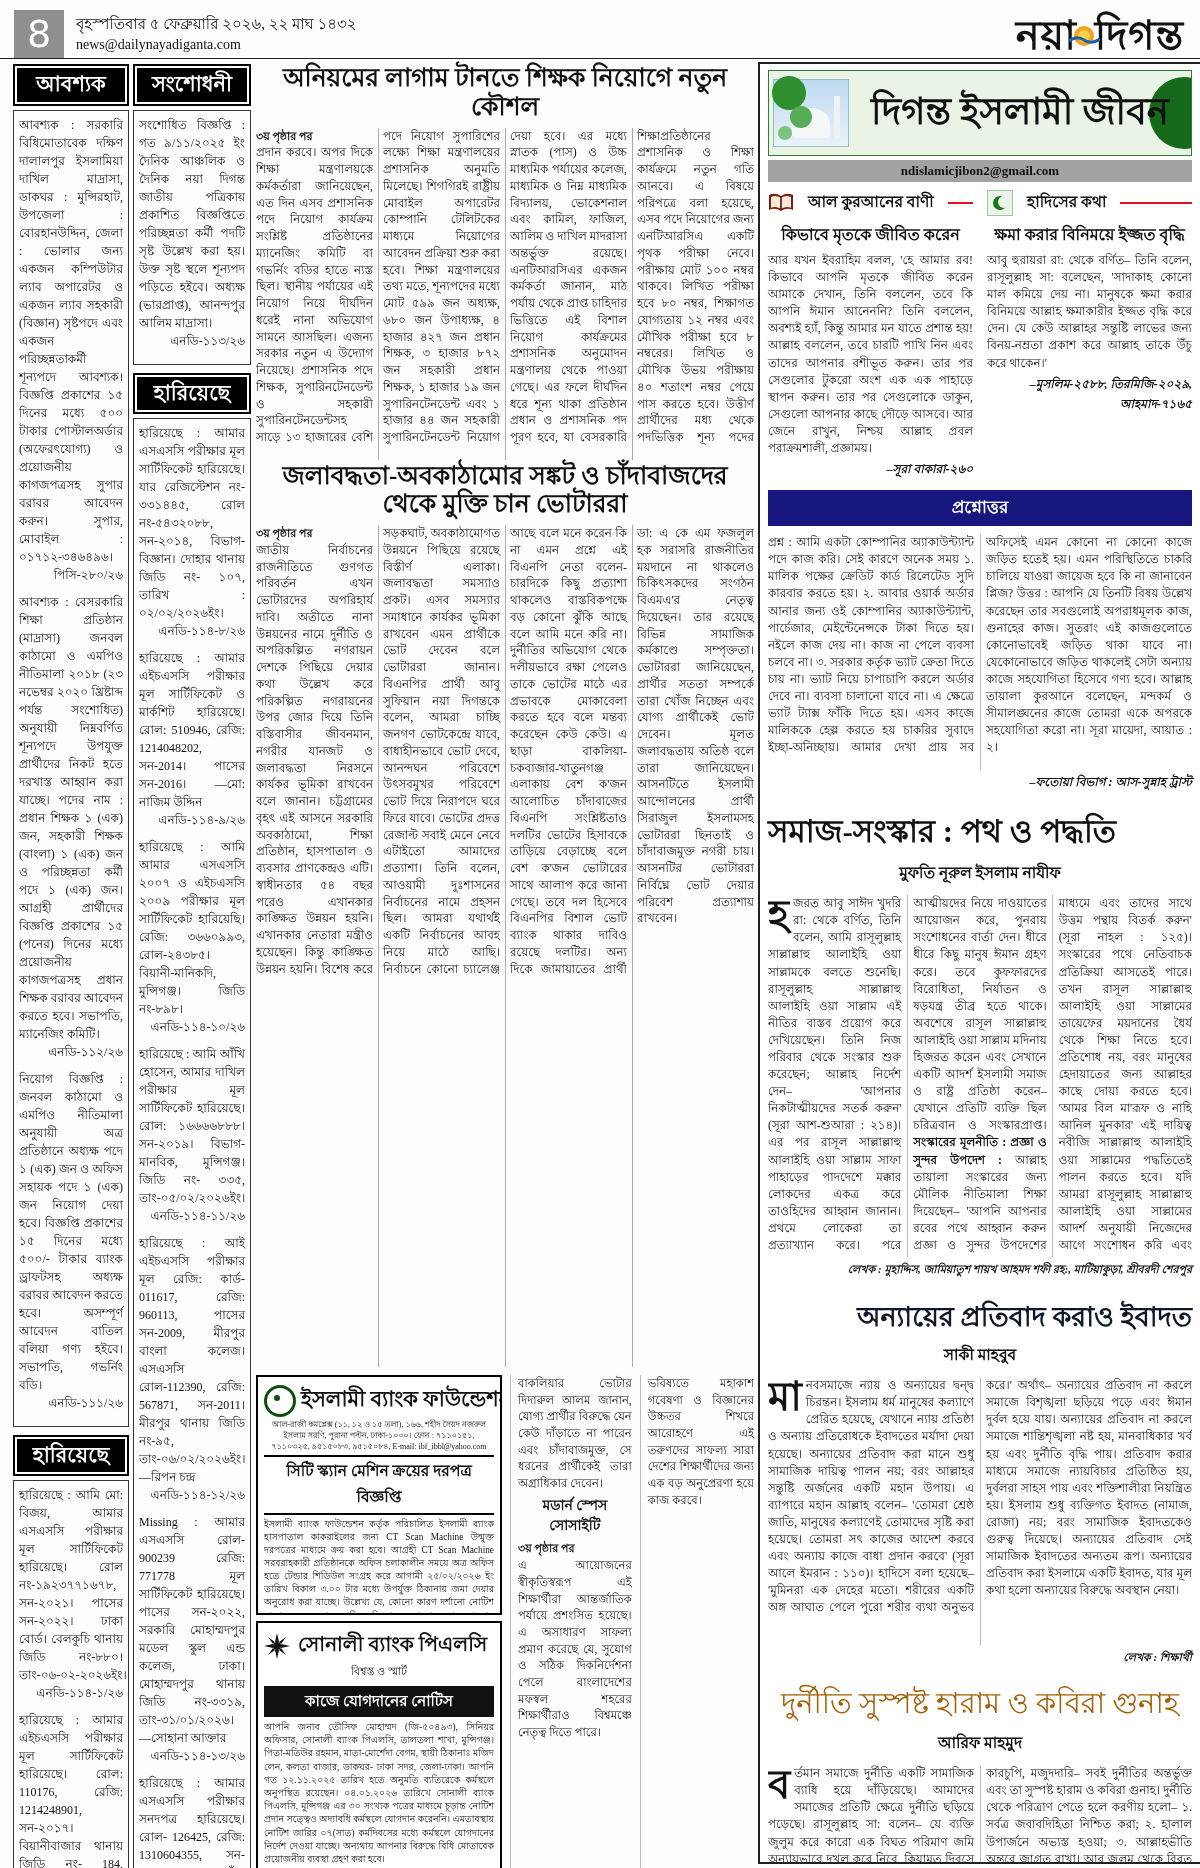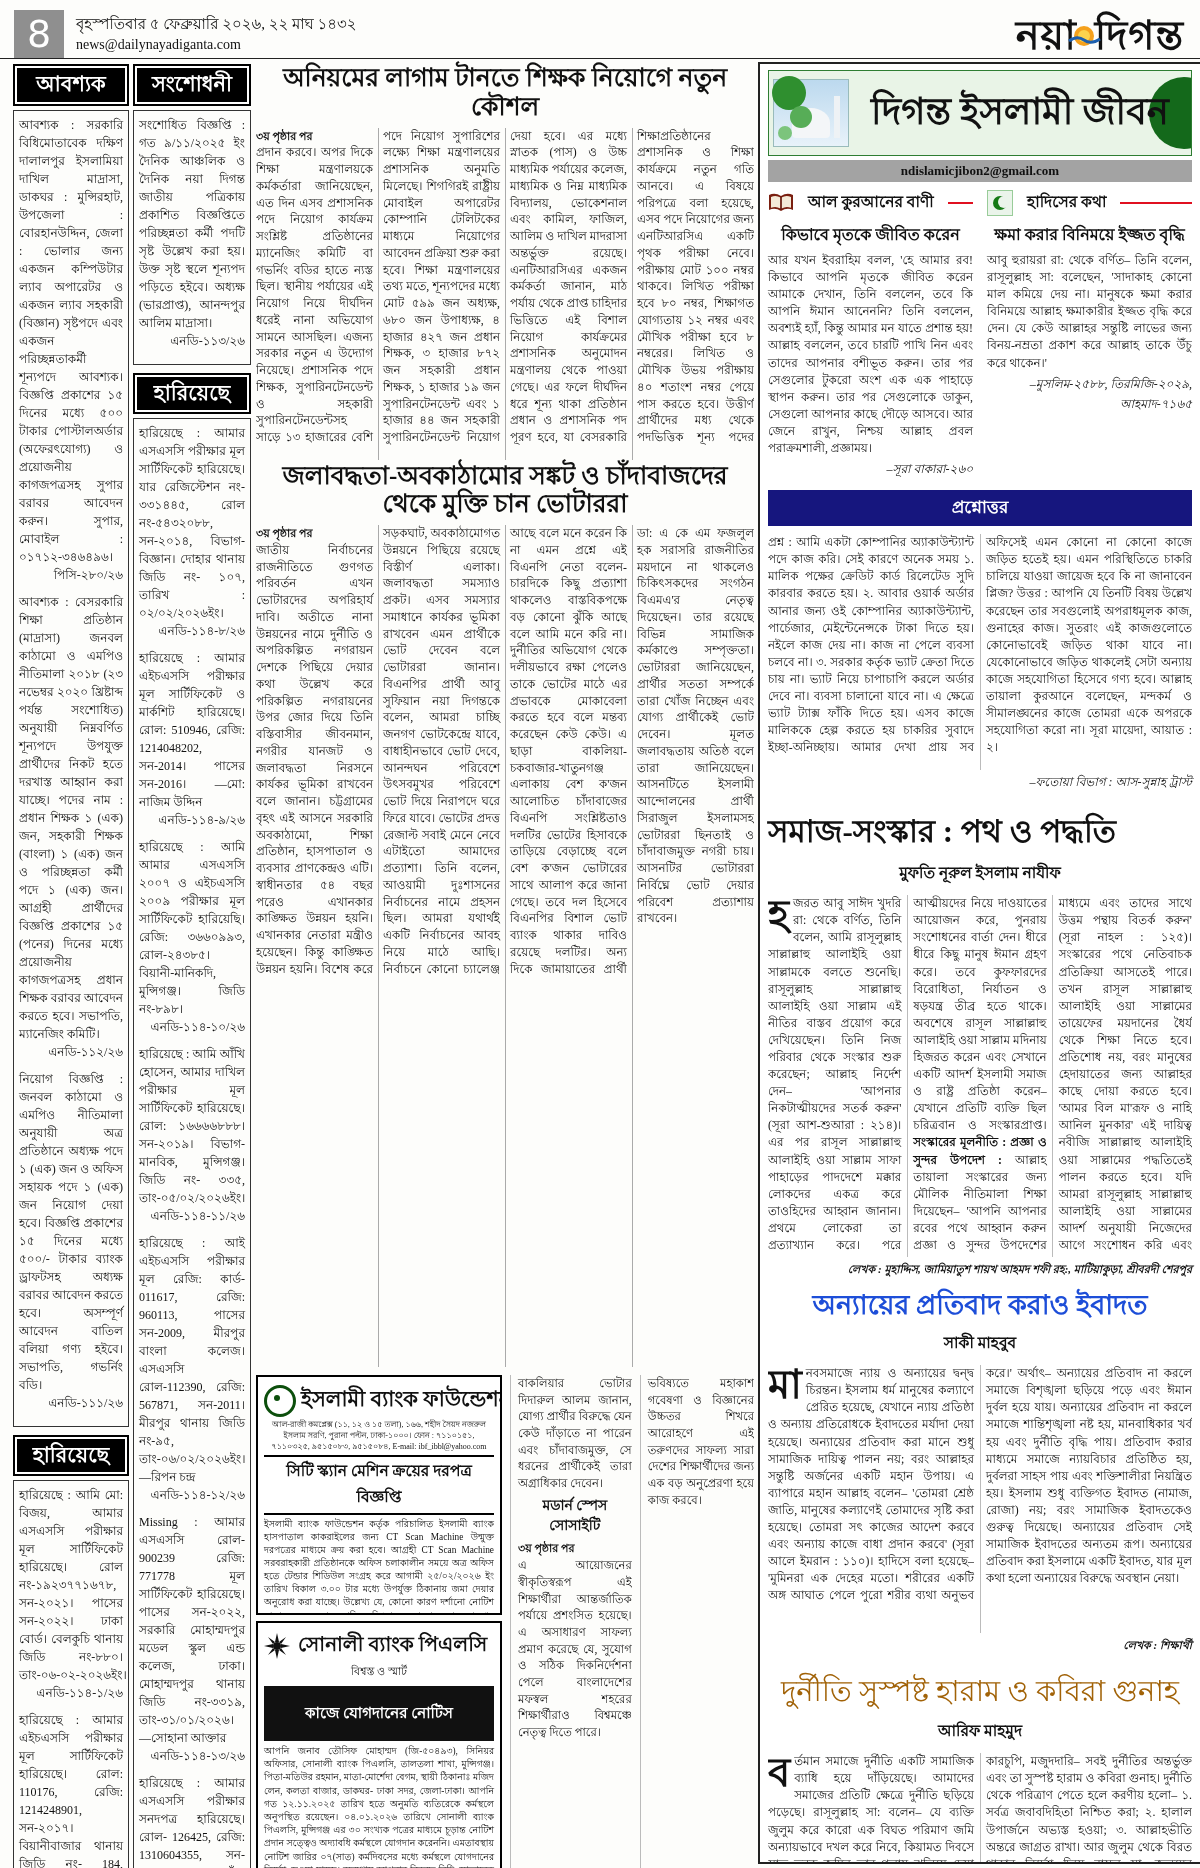--- a/index.html
+++ b/index.html
@@ -43,21 +43,21 @@
   .ibf-top{display:flex;align-items:center;gap:5px;}
   .ibf-logo{width:26px;height:26px;border:3px solid #0c4f0c;border-radius:50%;position:relative;flex:none;}
   .ibf-logo::after{content:"";position:absolute;left:7px;top:7px;width:6px;height:6px;background:#0c4f0c;border-radius:50%;}
   .ibf-title{font-size:21px;font-weight:bold;white-space:nowrap;}
   .ibf-addr{font-size:8px;text-align:center;line-height:1.35;margin:2px 0;}
   .ibf-sub{font-size:15.5px;font-weight:bold;text-align:center;border-top:2px solid #000;border-bottom:2px solid #000;padding:2px 0;margin:3px 0;}
   .ibf-body{font-size:9.3px;line-height:1.4;text-align:justify;}
   .sona-top{display:flex;align-items:center;gap:8px;justify-content:flex-start;}
   .sona-title{font-size:20px;font-weight:bold;}
   .sona-tag{text-align:center;font-size:11px;margin:1px 0 4px;}
-  .sona-bar{background:#111;color:#fff;font-weight:bold;font-size:15px;text-align:center;padding:15px 0;margin-bottom:4px;}
+  .sona-bar{background:#111;color:#fff;font-weight:bold;font-size:15px;text-align:center;padding:3px 0;margin-bottom:4px;}
   .sona-body{font-size:9.3px;line-height:1.42;text-align:justify;}
   
   .islamic{left:758px;top:62px;width:444px;height:1802px;border:2px solid #222;padding:6px 8px;background:#fff;overflow:hidden;}
   .ibanner{position:relative;display:flex;align-items:center;height:84px;background:#e9f4e7;border:1px solid #2e7d32;overflow:hidden;}
   .ibanner::after{content:"";position:absolute;right:-28px;top:6px;width:70px;height:72px;background:#14691b;border-radius:50%;}
   .mosque{width:74px;height:66px;margin-left:4px;background:linear-gradient(#bcd9ee,#e8f2fa);position:relative;flex:none;border:1px solid #9bb;}
   .mosque .dome{position:absolute;left:18px;bottom:8px;width:38px;height:30px;background:#f4f6f8;border-radius:50% 50% 4px 4px;}
   .mosque .minar{position:absolute;right:8px;bottom:8px;width:6px;height:42px;background:#eef2f5;}
   .gdot1,.gdot2,.gdot3{position:absolute;border-radius:50%;background:#2f8f2f;}
   .gdot1{left:-2px;top:-4px;width:34px;height:34px;}
@@ -65,28 +65,28 @@
   .gdot3{left:4px;top:46px;width:14px;height:14px;background:#7cc47c;}
   .ibanner-title{flex:1;text-align:center;font-size:37px;font-weight:bold;z-index:1;}
   .emailbar{background:#a3a3a3;text-align:center;font-weight:bold;font-size:13px;padding:3px 0;margin:4px 0 6px;font-family:"Liberation Serif",serif;}
   .two-col{display:flex;gap:14px;}
   .two-col>div{flex:1;min-width:0;}
   .sechead{display:flex;align-items:center;gap:14px;margin:2px 0 6px;}
   .sechead .lbl{font-weight:bold;font-size:15.5px;white-space:nowrap;}
   .sechead .rline{flex:1;height:2.5px;background:#e01020;}
   .itl{font-weight:bold;font-size:16px;text-align:center;margin:2px 0 3px;}
   .ibody{font-size:11.8px;line-height:1.45;text-align:justify;}
-  .src{display:block;text-align:right;font-weight:normal;font-style:italic;font-size:12px;margin-top:3px;}
+  .src{display:block;text-align:right;font-weight:bold;font-style:italic;font-size:12px;margin-top:3px;}
   .qabar{background:#16167e;color:#fff;font-weight:bold;font-size:17px;text-align:center;padding:4px 0;margin:10px 0 8px;}
   .h-reform{font-size:31px;font-weight:bold;text-align:left;margin:14px 0 2px;}
   .by{font-weight:bold;font-size:15.5px;text-align:center;margin:2px 0 8px;}
   .dropcap{float:left;font-size:40px;line-height:0.85;font-weight:bold;padding:3px 4px 0 0;}
   .subh{font-weight:bold;}
   .credit{display:block;text-align:right;font-style:italic;font-size:11px;font-weight:bold;margin-top:4px;}
-  .h-protest{font-size:27px;font-weight:bold;text-align:center;color:#1d4ed8;margin:4px 0 0;}
+  .h-protest{font-size:27px;font-weight:bold;text-align:right;color:#0f172a;margin:16px 0 0;}
   .h-corrupt{font-size:29px;font-weight:normal;text-align:center;color:#a16207;margin:12px 0 0;}
   .qbook{flex:none;}
   .crescent{flex:none;width:24px;height:24px;background:#eaf4ea;border:1px solid #9c9;display:flex;align-items:center;justify-content:center;}
   .crescent i{display:block;width:14px;height:14px;border-radius:50%;background:#157a15;position:relative;}
   .crescent i::after{content:"";position:absolute;left:5px;top:0px;width:12px;height:12px;border-radius:50%;background:#eaf4ea;}
 </style>
 </head>
 <body>
 
 <div class="abs pagenum">8</div>

